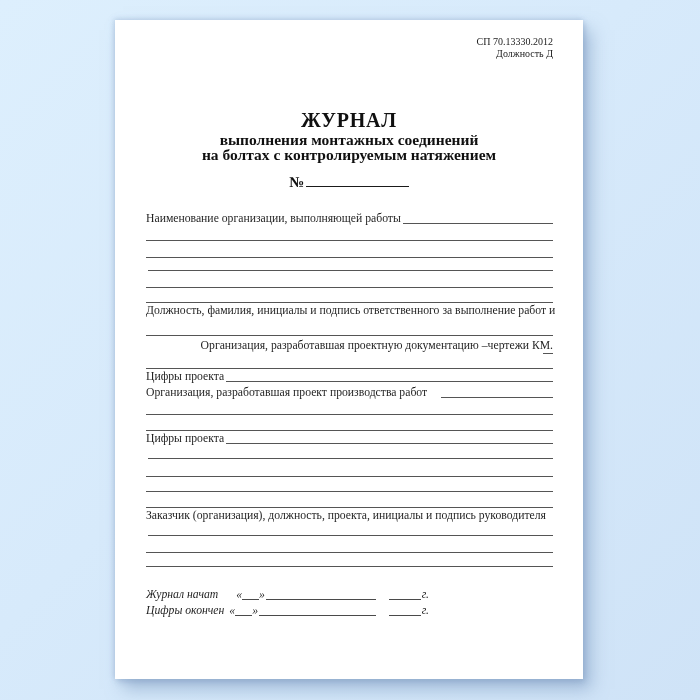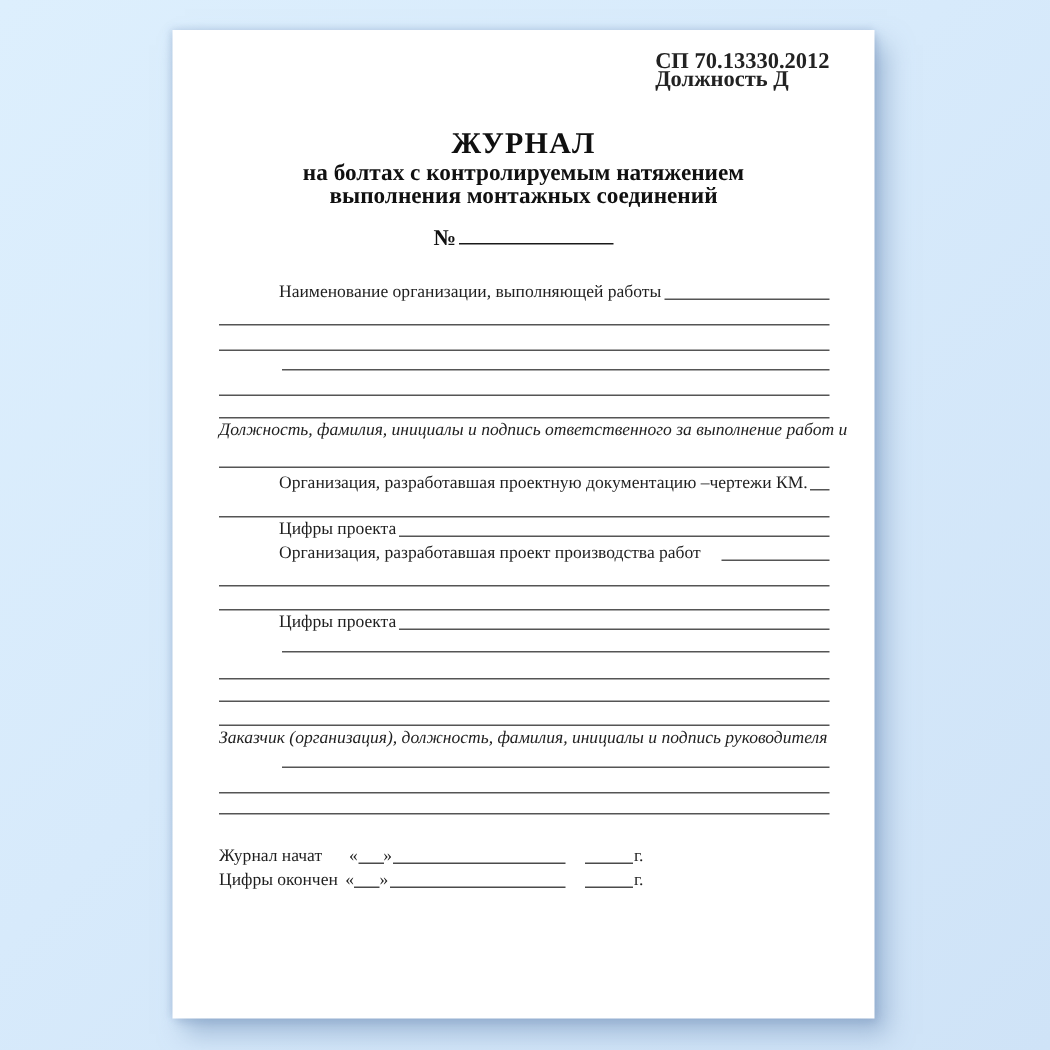--- a/index.html
+++ b/index.html
@@ -23,28 +23,28 @@
     background: #ffffff;
     box-shadow: -1px -1px 5px rgba(140,165,200,0.40),
                  8px 10px 16px rgba(115,145,185,0.50),
                  2px 3px 6px rgba(120,150,190,0.35);
     color: #222222;
   }
   .corner-ref {
     position: absolute;
     top: 16px;
     right: 30px;
-    font-size: 15px;
+    text-align: right;
+    font-size: 10px;
     line-height: 11.5px;
     color: #222;
-    font-weight: bold;
   }
   .title-block {
     text-align: center;
-    padding-top: 64px;
+    padding-top: 88px;
     font-weight: bold;
     color: #101010;
   }
   .title-main {
     font-size: 20px;
     line-height: 24px;
     letter-spacing: 0.8px;
   }
   .title-sub {
     font-size: 15.5px;
@@ -68,46 +68,45 @@
     padding: 0 30px 0 31px;
     font-size: 11.7px;
     line-height: 15px;
     color: #1f1f1f;
   }
   .row {
     display: flex;
     align-items: flex-end;
     height: 15px;
     white-space: nowrap;
-    margin-left: 40px;
   }
   .fill {
     flex: 1 1 auto;
     border-bottom: 1px solid #555;
     height: 2px;
     margin-left: 2px;
     margin-bottom: 2px;
     min-width: 10px;
   }
   .line { border-bottom: 1px solid #555; }
   .h13 { height: 13px; }
   .h14 { height: 14px; }
   .h15 { height: 15px; }
   .h16 { height: 16px; }
   .h17 { height: 17px; }
   .mt1 { margin-top: 1px; gap: 12px; }
-  .mt2 { margin-top: 2px; }
+  .mt2 { margin-top: 2px; flex-direction: column; }
   .para-line1 {
     display: block;
     height: 15px;
     white-space: nowrap;
-    font-style: italic;
   }
   .footer {
     margin-top: 20px;
+    font-style: italic;
   }
   .f-row {
     display: flex;
     align-items: flex-end;
     width: 283px;
     height: 16px;
     line-height: 16px;
     white-space: nowrap;
   }
   .blank {
@@ -126,22 +125,22 @@
 
 <div class="sheet">
 
   <div class="corner-ref">
     <div>СП 70.13330.2012</div>
     <div>Должность Д</div>
   </div>
 
   <div class="title-block">
     <div class="title-main">ЖУРНАЛ</div>
+    <div class="title-sub">выполнения монтажных соединений</div>
     <div class="title-sub">на болтах с контролируемым натяжением</div>
-    <div class="title-sub">выполнения монтажных соединений</div>
     <div class="num-row"><span>№</span><span class="num-line"></span></div>
   </div>
 
   <div class="form">
 
     <div class="row">
       <span>Наименование организации, выполняющей работы</span>
         <span class="fill"></span>
     </div>
     <div class="line h14"></div>
@@ -181,21 +180,21 @@
     </div>
     <div class="row">
         <span class="fill"></span>
     </div>
     <div class="line h15"></div>
 
     <div class="line h14"></div>
     <div class="line h15"></div>
 
     <div>
-      <span class="para-line1">Заказчик (организация), должность, фамилия, инициалы и подпись руководителя</span>
+      <span class="para-line1">Заказчик (организация), должность, проекта, инициалы и подпись руководителя</span>
       <div class="row">
           <span class="fill"></span>
       </div>
     </div>
     <div class="line h14"></div>
     <div class="line h13"></div>
 
     <div class="footer">
       <div class="f-row">
         <span>Журнал начат</span>

